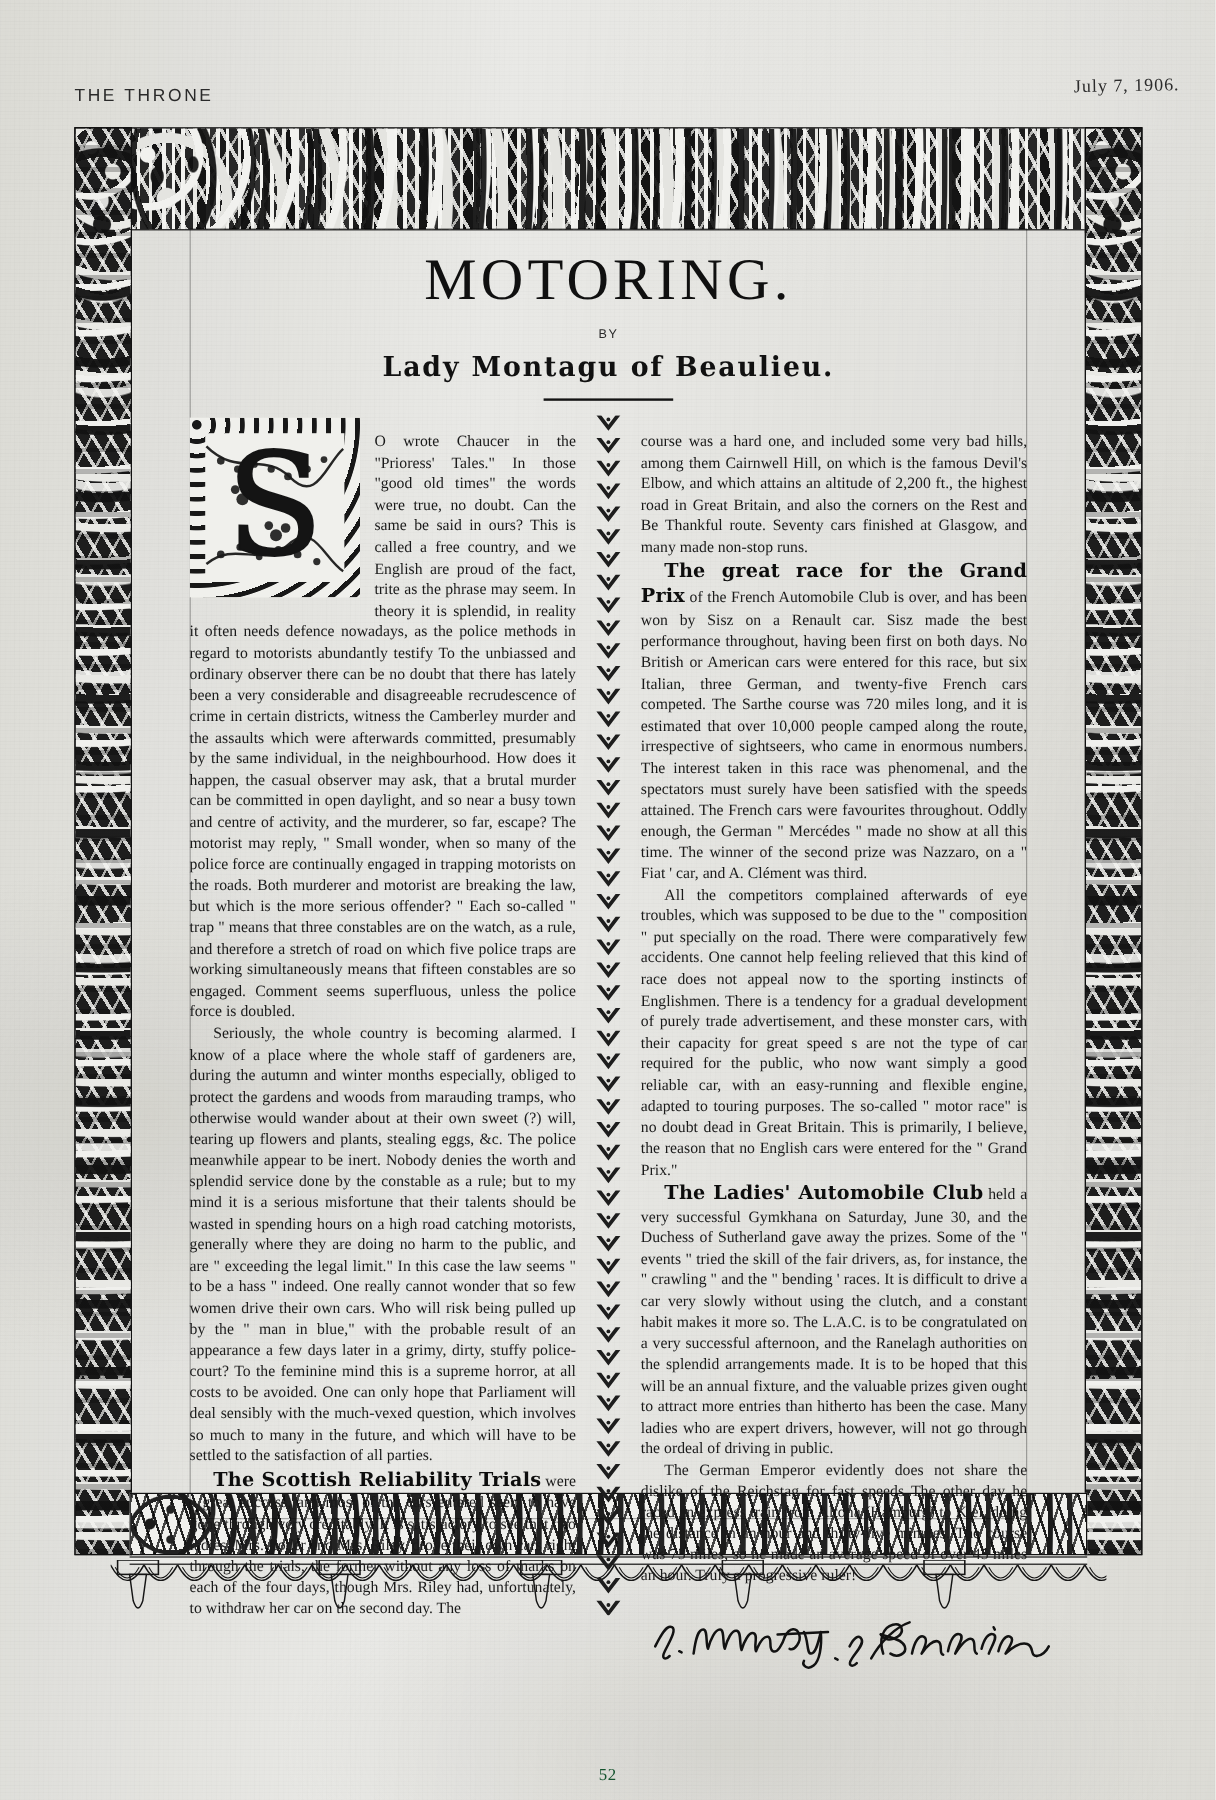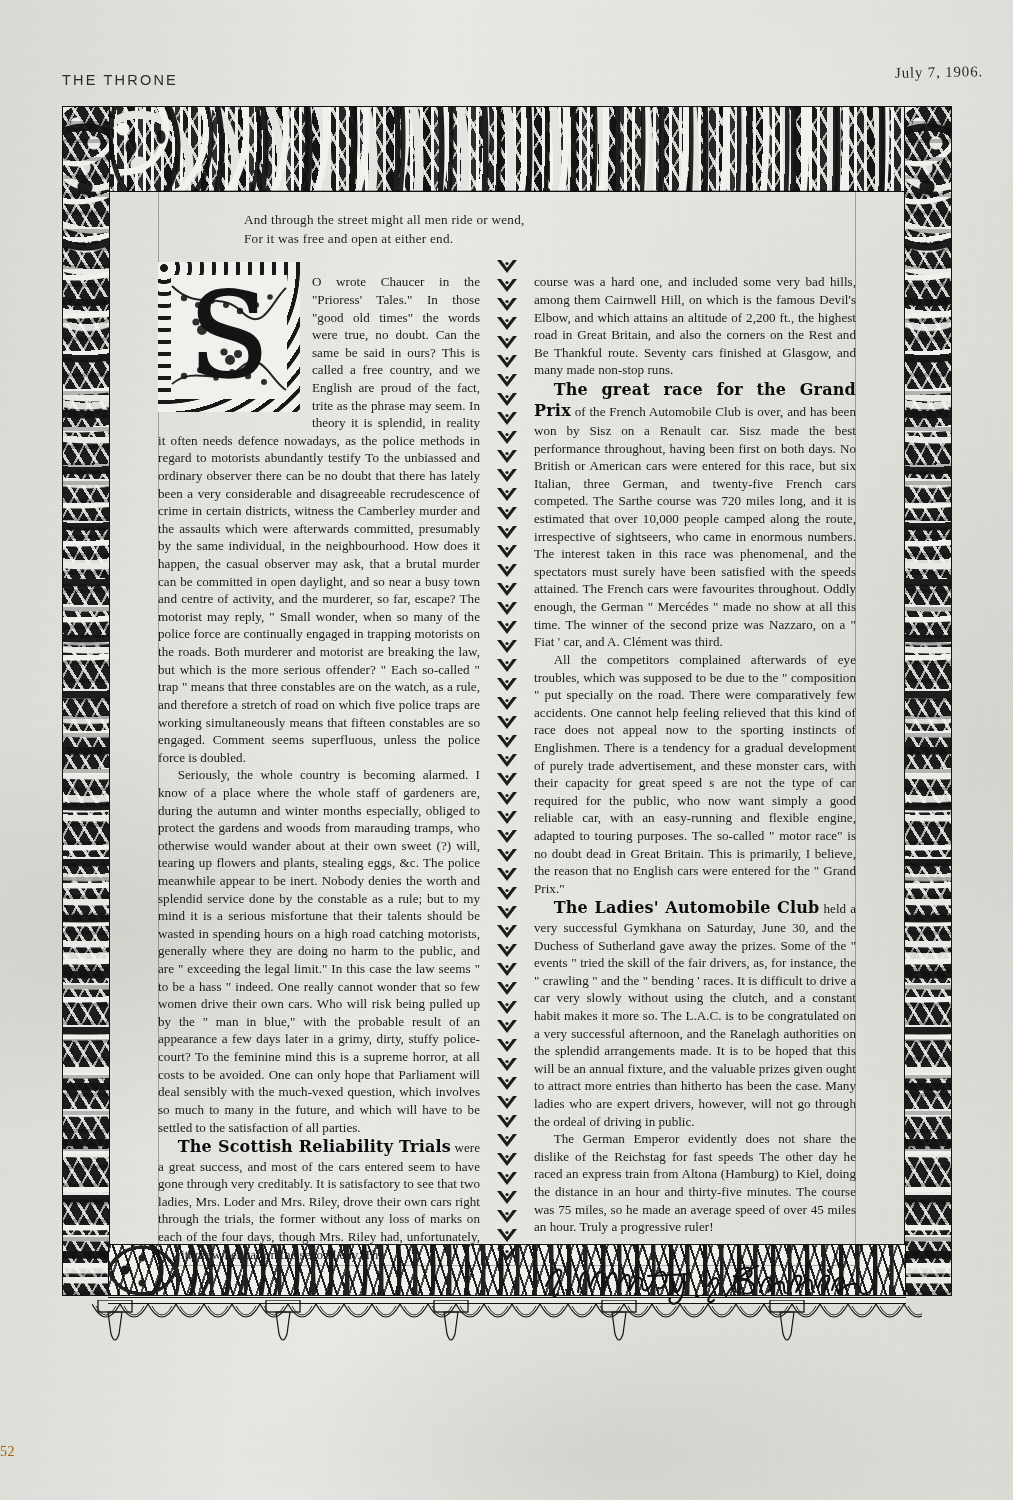--- a/index.html
+++ b/index.html
@@ -280,24 +280,24 @@
   
   .signature{
     margin-top:16px;
     height:56px;
     position:relative;
   }
   .signature svg{position:absolute;left:6px;top:0;}
 
   
   .folio{
-    position:absolute;left:0;right:0;bottom:40px;
-    text-align:left;
+    position:absolute;left:0;right:0;bottom:12px;
+    text-align:center;
     font-family:"Liberation Serif",serif;
-    font-size:14px;color:#a16207;z-index:5;
+    font-size:14px;color:#14532d;z-index:5;
     letter-spacing:.5px;
   }
 </style>
 </head>
 <body>
 
 <div class="paper-grain"></div>
 <div class="paper-grain2"></div>
 
 <div class="running-head">THE THRONE</div>
@@ -395,25 +395,27 @@
           <path d="M856 12 L870 12 L867 34 Q 863 46, 859 34 Z" fill="none" stroke="#151515" stroke-width="1.2"></path>
         </g>
     </svg>
   </div>
   <div class="frame-inner-rule"></div>
 </div>
 
 <div class="content">
  <div class="content-inner">
 
-
-  <div class="epigraph">
-    <div>And through the street might all men ride or wend,</div>
-    <div>For it was free and open at either end.</div>
+  <div class="masthead">
+    <h1 class="article-title">MOTORING.</h1>
+    <div class="byline-label">BY</div>
+    <div class="byline-name">Lady Montagu of Beaulieu.</div>
+    <div class="title-rule"></div>
   </div>
+
 
   <div class="columns">
 
     <div class="col col-left">
 
       <div class="dropcap-wrap">
         <div class="dropcap-box">
           <div class="dropcap-beads"></div>
           <svg class="dropcap-swags" width="122" height="130" viewBox="0 0 122 130" aria-hidden="true">
             <g stroke="#1a1a1a" stroke-width="2" fill="none" opacity=".95">

